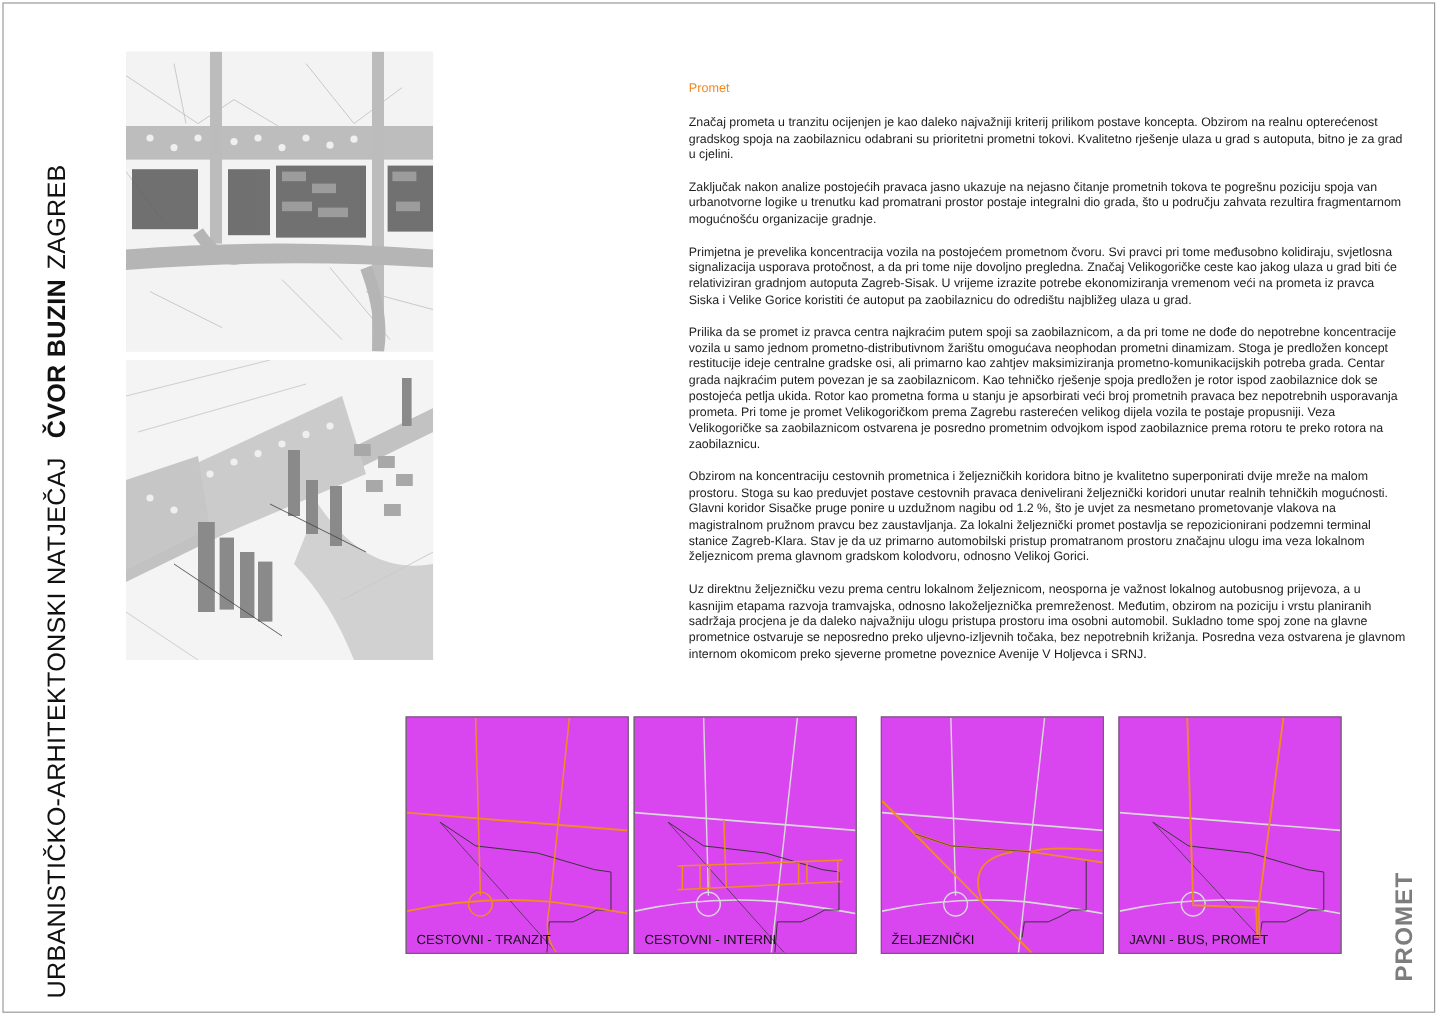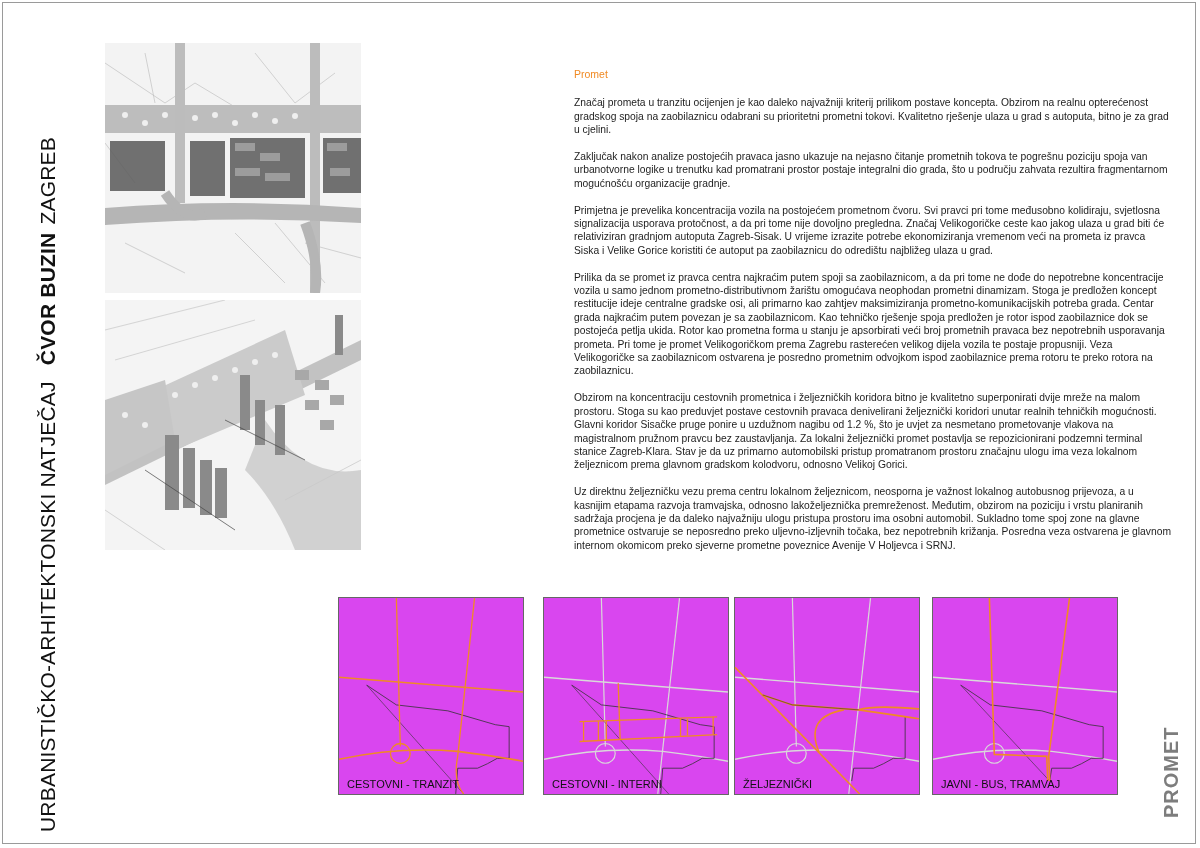--- a/index.html
+++ b/index.html
@@ -45,21 +45,21 @@
 
   .diagram {
     position: absolute; top: 597px; width: 186px; height: 198px;
     border: 1.5px solid #666; box-sizing: border-box; background: #d946ef; overflow: hidden;
   }
   .diagram svg { position: absolute; left: 0; top: 0; width: 100%; height: 100%; }
   .diagram .caption {
     position: absolute; left: 8px; bottom: 4px; font-size: 11px; color: #111;
     background: rgba(255,255,255,0.0); white-space: nowrap;
   }
-  .d1 { left: 338px; } .d2 { left: 543px; } .d3 { left: 734px; } .d4 { left: 932px; }
+  .d1 { left: 338px; } .d2 { left: 528px; } .d3 { left: 734px; } .d4 { left: 932px; }
 </style>
 </head>
 <body>
 
 <div class="frame"></div>
 
 <div class="vtitle">
   <span class="competition">URBANISTIČKO-ARHITEKTONSKI NATJEČAJ</span>
   <span class="project">ČVOR BUZIN</span>
   <span class="city">ZAGREB</span>
@@ -231,14 +231,14 @@
     <path d="M0 80 L186 95" stroke="#d9d9d9" stroke-width="1.4" fill="none"></path>
     <path d="M0 163 Q60 150 120 155 Q160 160 186 165" stroke="#d9d9d9" stroke-width="1.4" fill="none"></path>
     <circle cx="62" cy="157" r="10" stroke="#d9d9d9" stroke-width="1.2" fill="none"></circle>
     <path d="M28 88 L58 108 L110 114 L158 128 L172 130 L172 162 L160 162 Q150 168 140 172 L120 172 L118 185" stroke="#333" stroke-width="0.8" fill="none"></path>
     <path d="M28 88 L118 185" stroke="#333" stroke-width="0.6" fill="none"></path>
     <g stroke="#f08a24" stroke-width="1.6" fill="none">
       <path d="M57 0 L62 158 L115 160 L116 185"></path>
       <path d="M138 0 L117 160 L118 185"></path>
     </g>
   </svg>
-  <div class="caption">JAVNI - BUS, TRAMVAJ</div>
+  <div class="caption">JAVNI - BUS, PROMET</div>
 </div>
 
 </body></html>

